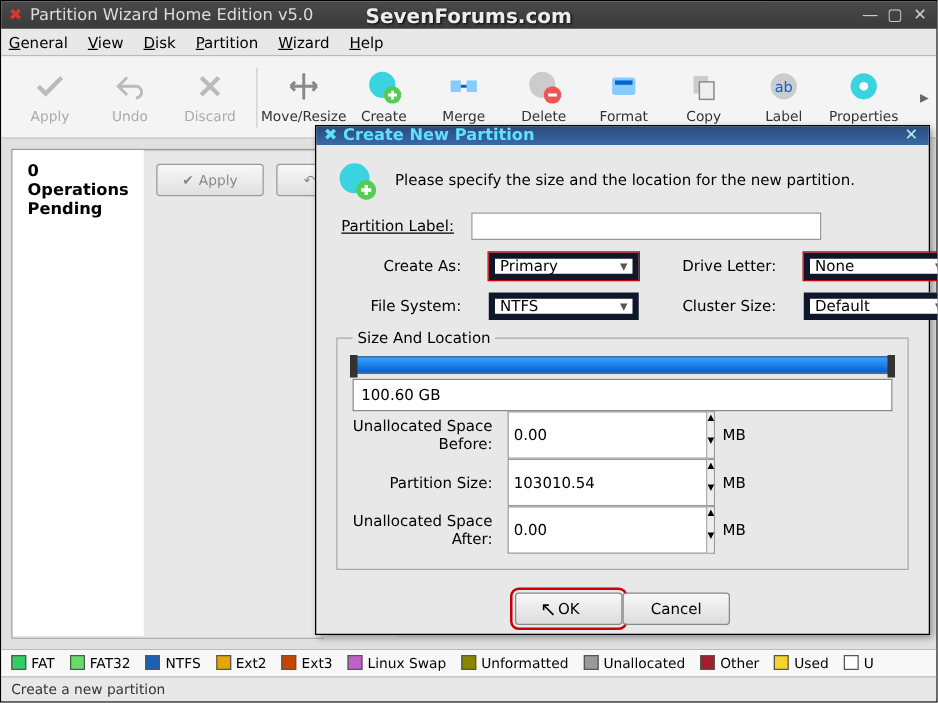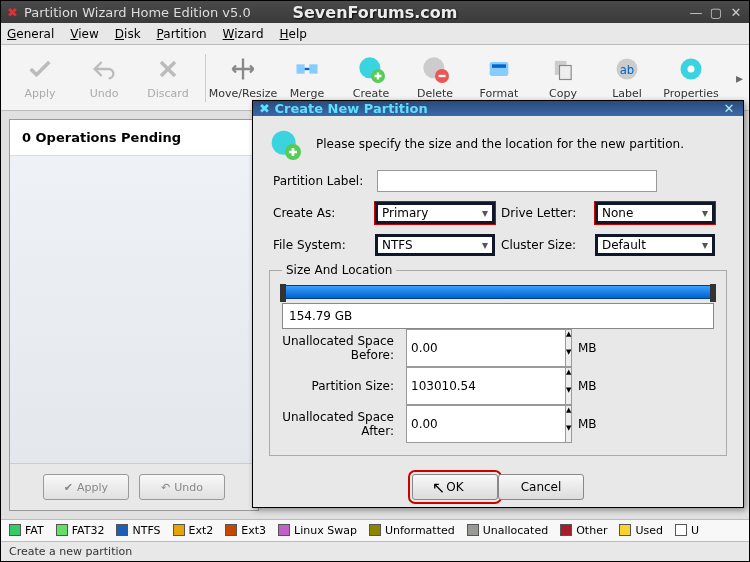--- a/index.html
+++ b/index.html
@@ -12,40 +12,40 @@
 .titlebar .wbtns span { width: 14px; text-align: center; cursor: pointer; }
 .menubar { height: 22px; background: #e8e8e8; border-bottom: 1px solid #bbb; display: flex; align-items: center; padding: 0 6px; gap: 16px; font-size: 12px; }
 .menubar span .ul { text-decoration: underline; }
 .toolbar { height: 66px; background: #f4f4f4; border-bottom: 1px solid #bbb; display: flex; align-items: center; padding: 4px 8px; gap: 2px; position: relative; }
 .toolbar .tbtn { width: 62px; height: 58px; display: flex; flex-direction: column; align-items: center; justify-content: center; gap: 4px; font-size: 11px; color: #333; }
 .toolbar .tbtn.disabled { color: #aaa; }
 .toolbar .tbtn svg { width: 28px; height: 28px; }
 .toolbar .sep { width: 1px; height: 48px; background: #ccc; margin: 0 4px; }
 .toolbar .more { position: absolute; right: 6px; top: 50%; transform: translateY(-50%); color: #666; font-size: 14px; }
 .mainarea { flex: 1; display: flex; background: #e0e0e0; padding: 8px; gap: 8px; position: relative; }
-.opspanel { width: 250px; background: #fff; border: 1px solid #999; display: flex; flex-direction: column; }
+.opspanel { width: 250px; background: #fff; border: 1px solid #999; display: flex; flex-direction: row; }
 .opshead { padding: 10px 12px; font-weight: bold; font-size: 13px; border-bottom: 1px solid #ddd; }
 .opsbody { flex: 1; background: linear-gradient(#eef2f6,#e4e8ec); }
 .opsfoot { padding: 10px; display: flex; gap: 10px; justify-content: center; background: #e8e8e8; border-top: 1px solid #ccc; }
 .opsfoot button { width: 86px; height: 26px; background: linear-gradient(#f8f8f8,#e0e0e0); border: 1px solid #999; border-radius: 3px; font-size: 11px; color: #888; display: flex; align-items: center; justify-content: center; gap: 4px; }
 .legend { height: 22px; background: #f8f8f8; border-top: 1px solid #bbb; display: flex; align-items: center; padding: 0 8px; gap: 12px; font-size: 11px; overflow: hidden; }
 .legend .litem { display: flex; align-items: flex-start; gap: 4px; white-space: nowrap; }
 .legend .sw { width: 12px; height: 12px; border: 1px solid #555; }
 .statusbar { height: 20px; background: #e8e8e8; border-top: 1px solid #bbb; padding: 0 8px; display: flex; align-items: center; font-size: 11px; color: #333; }
 
 .dialog { position: absolute; left: 252px; top: 100px; width: 492px; height: 408px; background: #e8e8e8; border: 1px solid #000; box-shadow: 2px 2px 6px rgba(0,0,0,.4); display: flex; flex-direction: column; }
 .dlg-title { height: 20px; background: linear-gradient(#2a4a7a,#3a6aa8); color: #5fe0ff; font-weight: bold; font-size: 13px; display: flex; align-items: center; padding: 0 6px; }
 .dlg-title .dclose { margin-left: auto; color: #aee; width: 16px; text-align: center; cursor: pointer; }
 .dlg-body { flex: 1; padding: 12px 16px 8px 16px; display: flex; flex-direction: column; gap: 10px; }
 .dlg-head { display: flex; align-items: center; gap: 15px; font-size: 12px; }
 .dlg-head svg { width: 32px; height: 32px; }
-.formrow { display: grid; grid-template-columns: 96px 120px 88px 120px; align-items: center; gap: 6px; font-size: 12px; padding-left: 4px; }
-.labelrow { display: grid; grid-template-columns: 100px 1fr; align-items: center; gap: 4px; font-size: 12px; padding-left: 4px; }
+.formrow { display: grid; grid-template-columns: 96px 120px 88px 120px; align-items: center; gap: 22px; font-size: 12px; padding-left: 4px; text-align: right; }
+.labelrow { display: grid; grid-template-columns: 100px 1fr; align-items: center; gap: 4px; font-size: 12px; padding-left: 4px; text-decoration: underline; }
 input[type=text].tx { height: 22px; border: 1px solid #999; padding: 0 4px; background: #fff; }
-.combo { height: 22px; border: 3px solid #0f172a; background: #fff; display: flex; align-items: center; padding: 0 4px; font-size: 12px; position: relative; }
+.combo { height: 22px; border: 5px solid #0f172a; background: #fff; display: flex; align-items: center; padding: 0 4px; font-size: 12px; position: relative; }
 .combo::after { content: "▾"; position: absolute; right: 4px; color: #555; }
 .combo.red { outline: 1px solid #c00; }
 .fieldset { border: 1px solid #aaa; padding: 10px 12px 12px 12px; margin-top: 4px; font-size: 12px; }
 .fieldset .legendlbl { position: relative; top: -18px; background: #e8e8e8; padding: 0 4px; display: inline-block; }
 .slider-wrap { margin-top: -10px; }
 .slider-bar { height: 14px; background: linear-gradient(#3aa0ff,#0060d0); border: 1px solid #004080; position: relative; }
 .slider-bar .handle { position: absolute; top: -2px; width: 6px; height: 18px; background: #333; }
 .size-box { height: 26px; border: 1px solid #888; background: #fff; display: flex; align-items: center; padding: 0 6px; margin-top: 4px; font-size: 12px; }
 .numrow { display: grid; grid-template-columns: 1fr 160px 100px 24px; align-items: center; gap: 12px; font-size: 12px; }
 .numrow .lbl { text-align: right; }
@@ -104,33 +104,33 @@
       </div>
     <div class="sep"></div>
     <div class="tbtn">
         <svg viewBox="0 0 24 24">
           <path d="M3 12h18M12 3v18M3 12l3-3M3 12l3 3M21 12l-3-3M21 12l-3 3" stroke="#888" stroke-width="2" fill="none"></path>
         </svg>
         <span>Move/Resize</span>
       </div>
     <div class="tbtn">
         <svg viewBox="0 0 24 24">
+          <circle cx="11" cy="11" r="9" fill="#3ad4e0"></circle>
+          <circle cx="18" cy="18" r="6" fill="#5c5"></circle>
+          <path d="M18 15v6M15 18h6" stroke="#fff" stroke-width="2"></path>
+        </svg>
+        <span>Create</span>
+      </div>
+    <div class="tbtn">
+        <svg viewBox="0 0 24 24">
           <rect x="3" y="8" width="7" height="8" fill="#8cf"></rect>
           <rect x="14" y="8" width="7" height="8" fill="#8cf"></rect>
           <path d="M10 12h4" stroke="#06c" stroke-width="2"></path>
         </svg>
         <span>Merge</span>
-      </div>
-    <div class="tbtn">
-        <svg viewBox="0 0 24 24">
-          <circle cx="11" cy="11" r="9" fill="#3ad4e0"></circle>
-          <circle cx="18" cy="18" r="6" fill="#5c5"></circle>
-          <path d="M18 15v6M15 18h6" stroke="#fff" stroke-width="2"></path>
-        </svg>
-        <span>Create</span>
       </div>
     <div class="tbtn">
         <svg viewBox="0 0 24 24">
           <circle cx="11" cy="11" r="9" fill="#ccc"></circle>
           <circle cx="18" cy="18" r="6" fill="#e55"></circle>
           <path d="M15 18h6" stroke="#fff" stroke-width="2"></path>
         </svg>
         <span>Delete</span>
       </div>
     <div class="tbtn">
@@ -277,21 +277,21 @@
     </div>
 
     <div class="fieldset">
       <span class="legendlbl">Size And Location</span>
       <div class="slider-wrap">
         <div class="slider-bar">
           <div class="handle" style="left:-3px"></div>
           <div class="handle" style="right:-3px"></div>
         </div>
         <div class="size-box">
-            <span>154.79 GB</span>
+            <span>100.60 GB</span>
           </div>
       </div>
 
       <div class="numrow">
         <span class="lbl">Unallocated Space Before:</span>
         <div class="spinner">
             <input value="0.00" style="">
             <div class="arrows">
               <span>▲</span>
               <span>▼</span>

